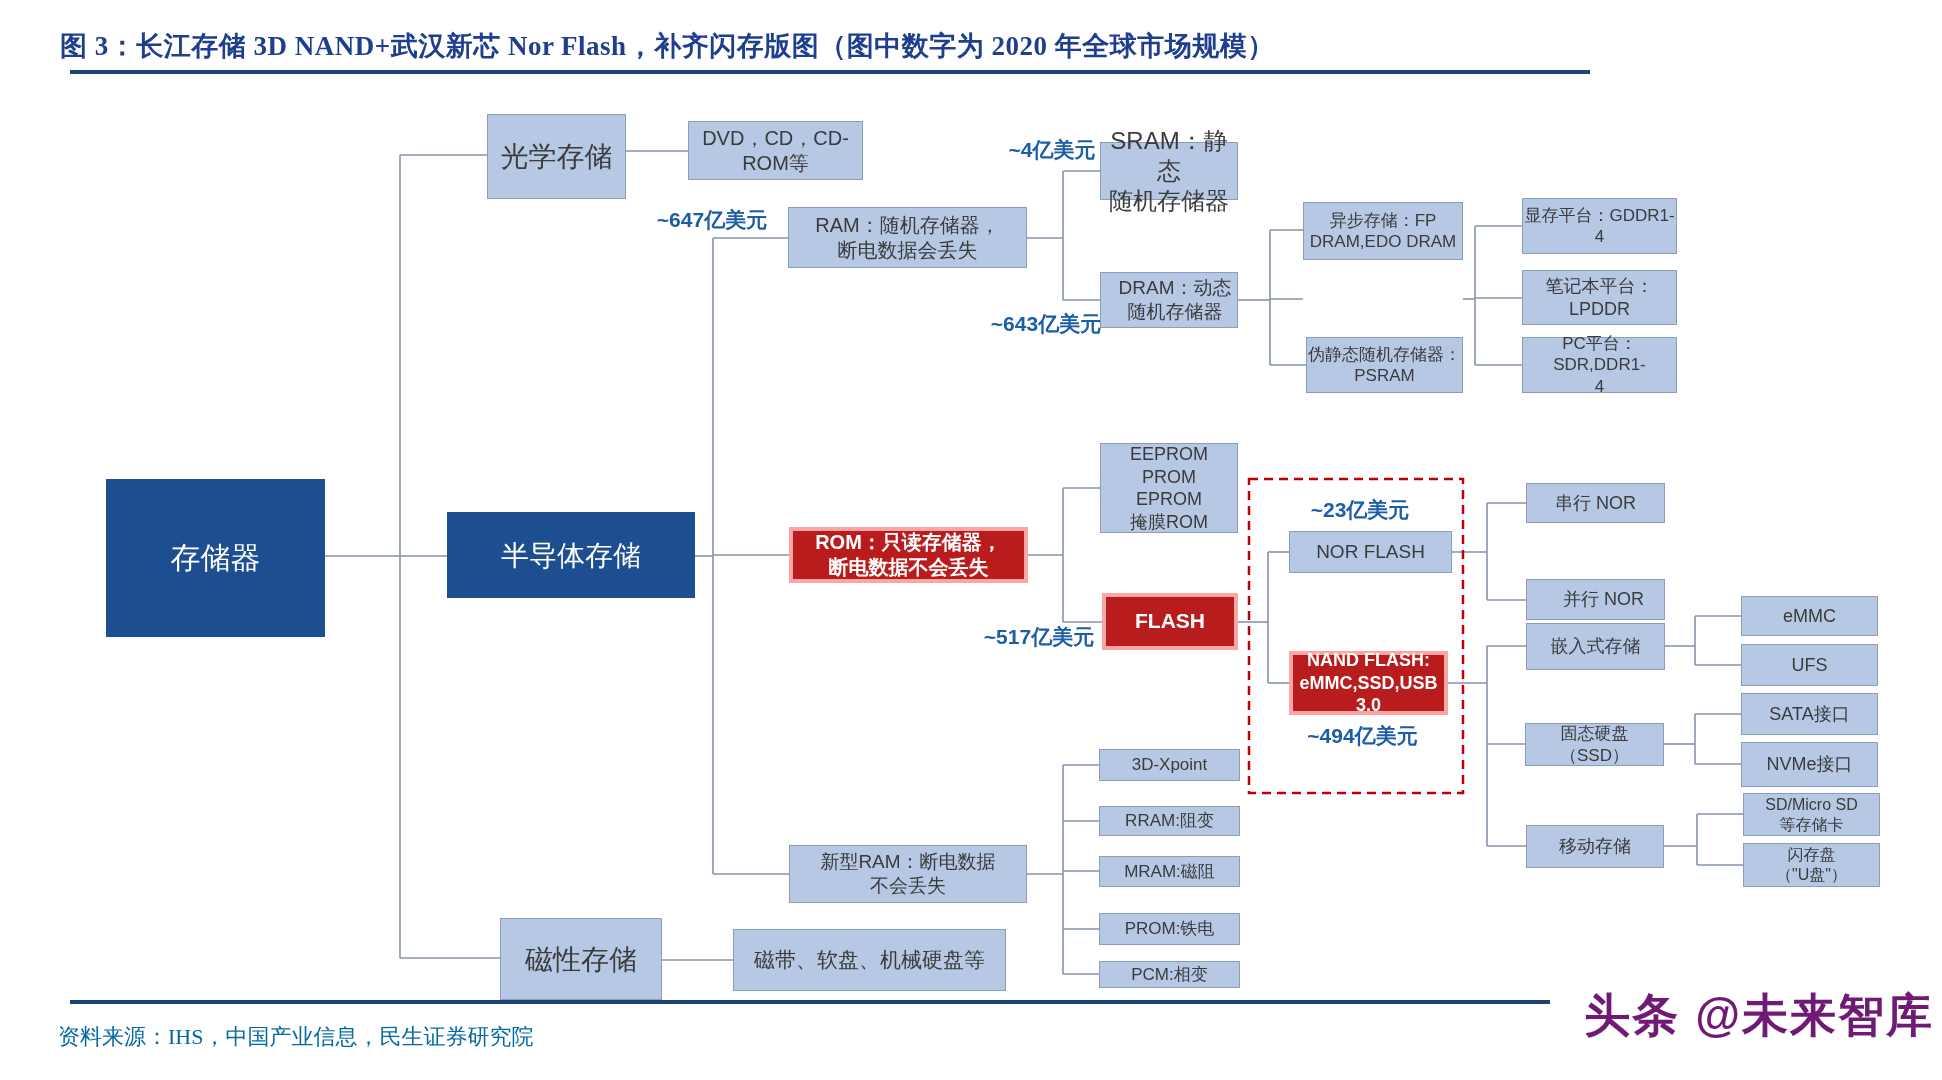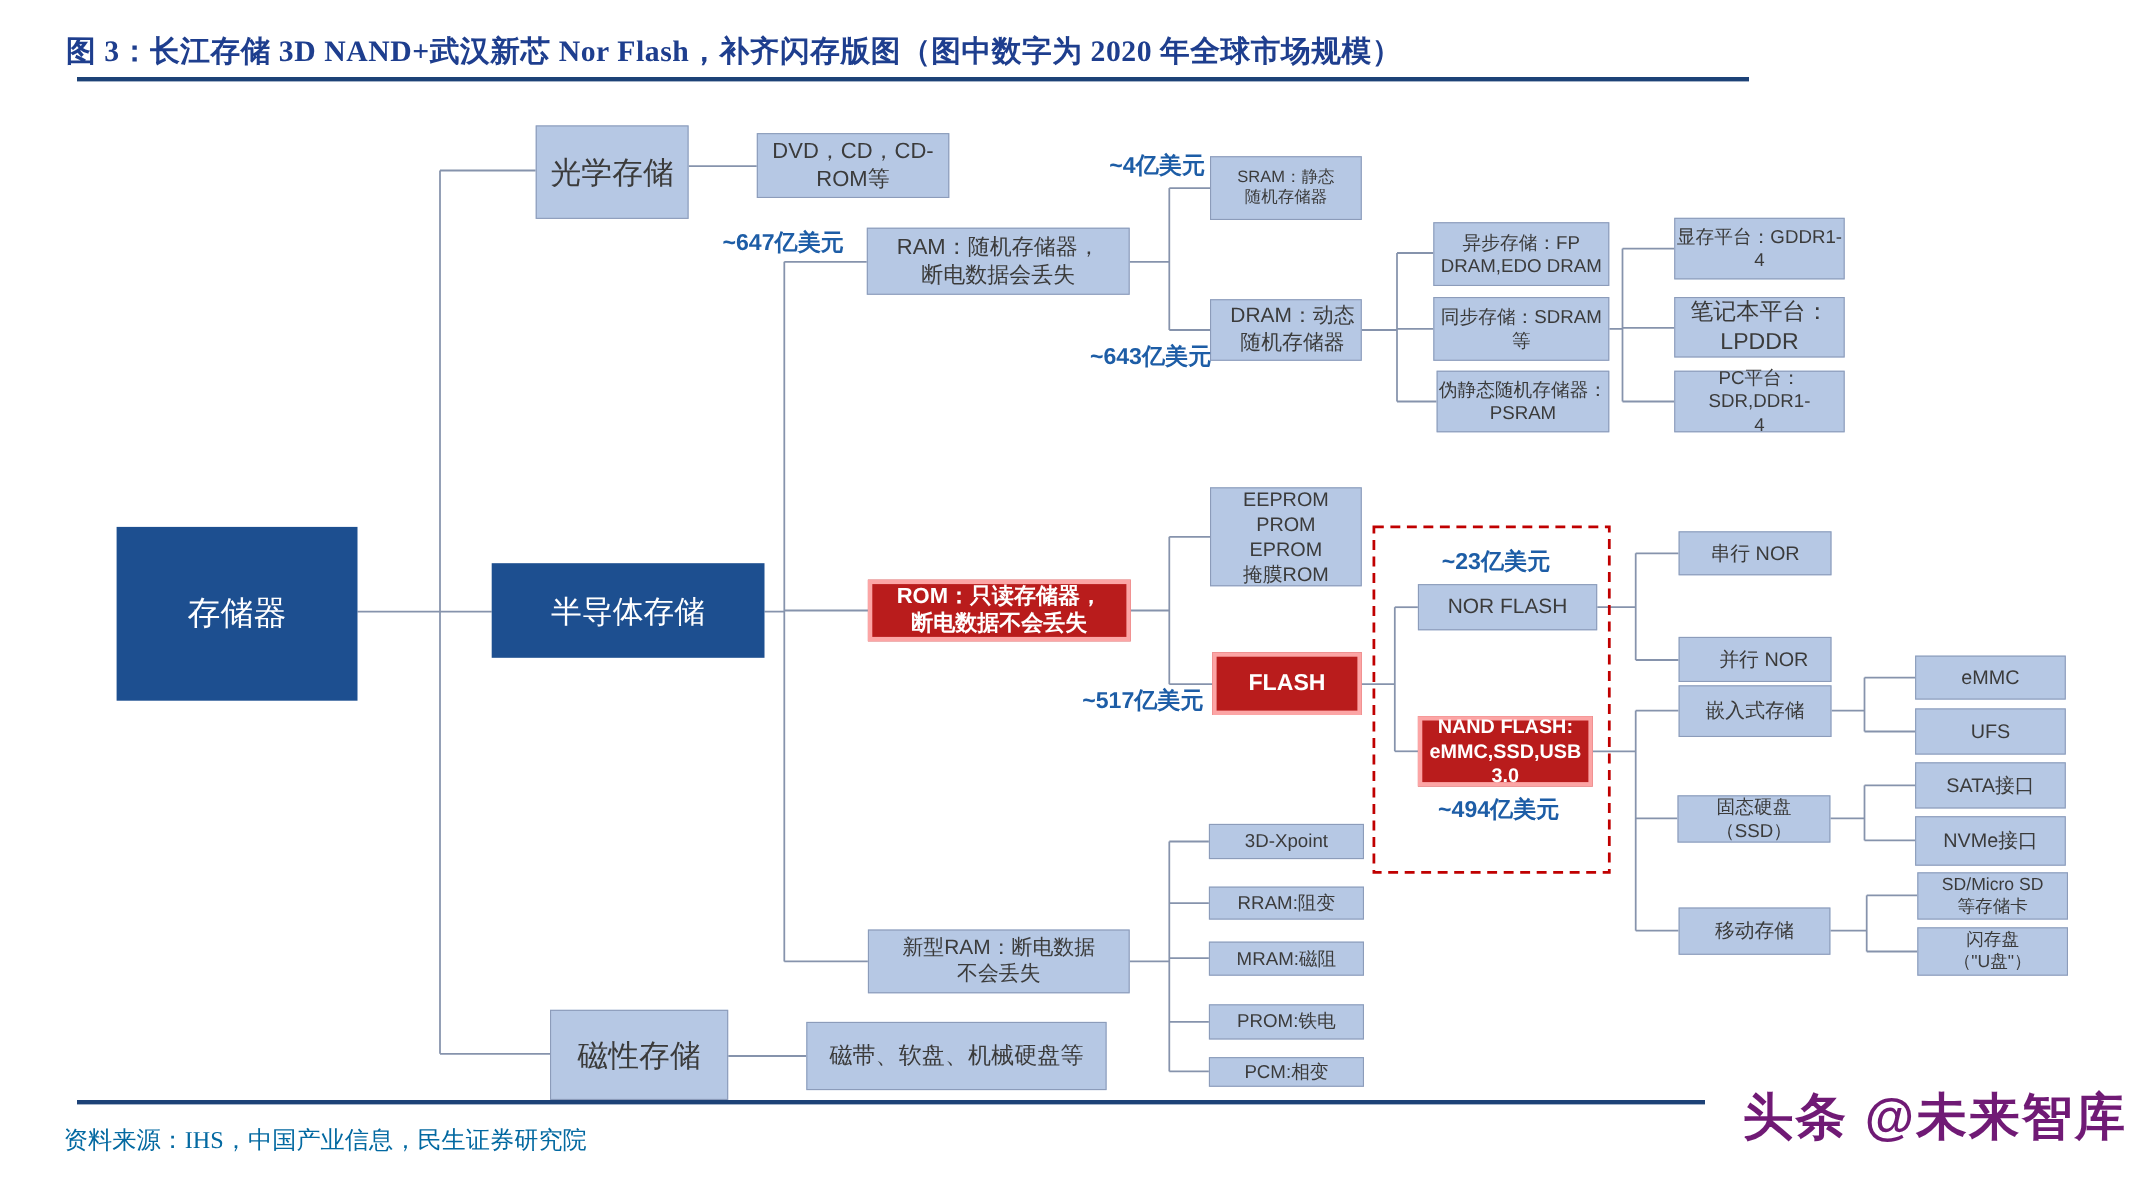--- a/index.html
+++ b/index.html
@@ -114,31 +114,30 @@
   <div class="nd dark" style="left:106px;top:479px;width:219px;height:158px;font-size:30px;">存储器</div>
   <div class="nd light" style="left:487px;top:114px;width:139px;height:85px;font-size:28px;">光学存储</div>
   <div class="nd light" style="left:688px;top:121px;width:175px;height:59px;font-size:20px;">DVD，CD，CD-
 ROM等</div>
   <div class="nd dark" style="left:447px;top:512px;width:248px;height:86px;font-size:28px;">半导体存储</div>
   <div class="nd light" style="left:500px;top:918px;width:162px;height:82px;font-size:28px;">磁性存储</div>
   <div class="nd light" style="left:733px;top:929px;width:273px;height:62px;font-size:21px;">磁带、软盘、机械硬盘等</div>
 
   <div class="nd light" style="left:788px;top:207px;width:239px;height:61px;font-size:20px;">RAM：随机存储器，
 断电数据会丢失</div>
-  <div class="nd light" style="left:1100px;top:142px;width:138px;height:58px;font-size:15px;">SRAM：静态
+  <div class="nd light" style="left:1100px;top:142px;width:138px;height:58px;font-size:24px;">SRAM：静态
 随机存储器</div>
   <div class="nd light" style="left:1100px;top:272px;width:138px;height:56px;font-size:19px;padding-left:12px;">DRAM：动态
 随机存储器</div>
   <div class="nd light" style="left:1303px;top:202px;width:160px;height:58px;font-size:17px;">异步存储：FP
 DRAM,EDO DRAM</div>
-  <div class="nd light" style="left:1303px;top:270px;width:160px;height:58px;font-size:17px;">同步存储：SDRAM等</div>
   <div class="nd light" style="left:1306px;top:337px;width:157px;height:56px;font-size:17px;">伪静态随机存储器：
 PSRAM</div>
   <div class="nd light" style="left:1522px;top:198px;width:155px;height:56px;font-size:17px;">显存平台：GDDR1-4</div>
-  <div class="nd light" style="left:1522px;top:270px;width:155px;height:55px;font-size:21px;">笔记本平台：LPDDR</div>
+  <div class="nd light" style="left:1522px;top:270px;width:155px;height:55px;font-size:18px;">笔记本平台：LPDDR</div>
   <div class="nd light" style="left:1522px;top:337px;width:155px;height:56px;font-size:17px;">PC平台：SDR,DDR1-
 4</div>
 
   <div class="nd dark-b" style="left:789px;top:527px;width:239px;height:56px;font-size:20px;">ROM：只读存储器，
 断电数据不会丢失</div>
   <div class="nd light" style="left:1100px;top:443px;width:138px;height:90px;font-size:18px;">EEPROM
 PROM
 EPROM
 掩膜ROM</div>
   <div class="nd dark-b" style="left:1102px;top:593px;width:136px;height:57px;font-size:21px;">FLASH</div>

